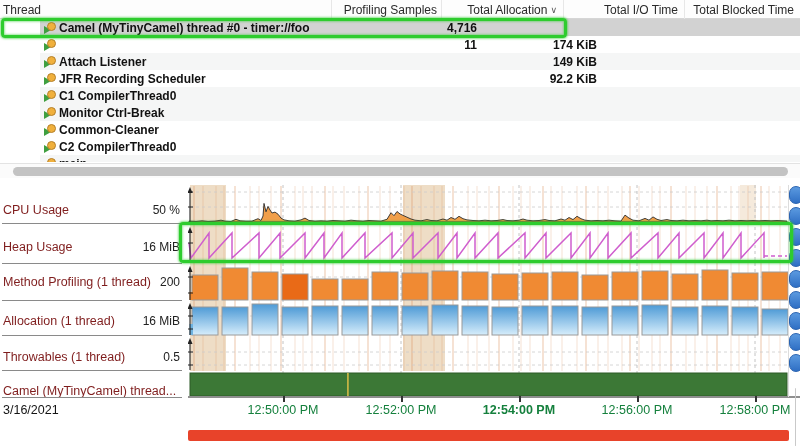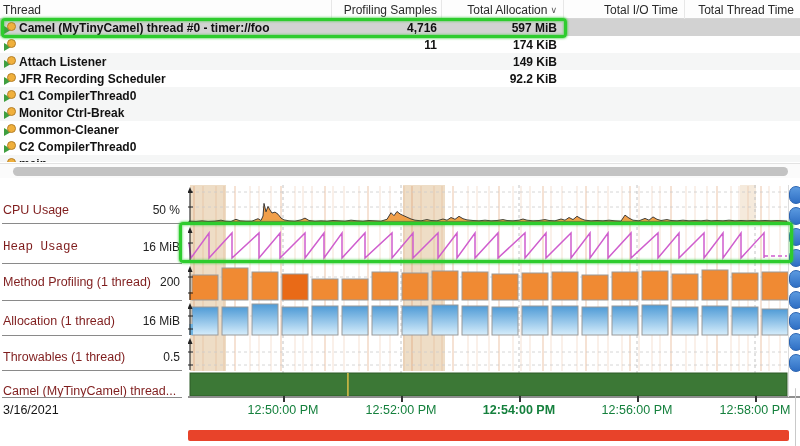--- a/index.html
+++ b/index.html
@@ -10,21 +10,21 @@
   
   #thread-table { position:absolute; left:0; top:0; width:800px; height:162px;
                   overflow:hidden; background:#fff; }
   #table-header { position:absolute; left:0; top:0; width:800px; height:19px;
                   background:#fdfdfd; border-bottom:1px solid #d6d6d6;
                   font-size:12px; color:#2b2b2b; }
   .hcell { position:absolute; top:3px; white-space:nowrap; }
   .hcell.right { text-align:right; }
   .sort-chevron { font-size:9px; color:#555; margin-left:3px; vertical-align:1px; }
   .col-divider { position:absolute; top:0; width:1px; height:162px; background:#e7e7e7; }
-  #table-rows { position:absolute; left:0; top:19px; width:800px; }
+  #table-rows { position:absolute; left:0; top:19px; width:800px;padding-left:40px; }
   .trow { position:relative; width:800px; height:17px; font-size:12px; font-weight:bold;
           color:#111; background:#fff; }
   .trow.alt { background:#f5f6f6; }
   .trow.selected { background:#d2d2d2; }
   .thread-icon { position:absolute; left:4px; top:3px; width:12px; height:12px; }
   .thread-icon .circ { position:absolute; right:0; top:0; width:9px; height:9px;
        border-radius:50%; background:#f0b03c; border:1.5px solid #b5802b; }
   .thread-icon .tri { position:absolute; left:0; bottom:0; width:0; height:0;
        border-top:4px solid transparent; border-bottom:4px solid transparent;
        border-left:7px solid #3f9f3f; }
@@ -78,35 +78,34 @@
 </head>
 <body>
 <div id="app">
 
   <div id="thread-table">
     <div id="table-header">
       <div class="hcell" style="left:3px;">Thread</div>
       <div class="hcell right" style="left:335px; width:102px;">Profiling Samples</div>
       <div class="hcell right" style="left:445px; width:112px;"><span>Total Allocation</span><span class="sort-chevron">∨</span></div>
       <div class="hcell right" style="left:567px; width:111px;">Total I/O Time</div>
-      <div class="hcell right" style="left:688px; width:106px;">Total Thread Time</div>
+      <div class="hcell right" style="left:688px; width:106px;">Total Blocked Time</div>
     </div>
     <div class="col-divider" style="left:331px;"></div>
     <div class="col-divider" style="left:441px;"></div>
     <div class="col-divider" style="left:563px;"></div>
     <div class="col-divider" style="left:684px;"></div>
     <div id="table-rows">
         <div class="trow selected">
           <span class="thread-icon">
             <span class="tri"></span>
             <span class="circ"></span>
           </span>
           <span class="tname">Camel (MyTinyCamel) thread #0 - timer://foo</span>
           <span class="tval samples">4,716</span>
-          <span class="tval alloc">597 MiB</span>
           <span class="tval io"></span>
           <span class="tval blocked"></span>
         </div>
         <div class="trow">
           <span class="thread-icon">
             <span class="tri"></span>
             <span class="circ"></span>
           </span>
           <span class="tval samples">11</span>
           <span class="tval alloc">174 KiB</span>
@@ -192,21 +191,21 @@
   </div>
   <div id="table-hscroll">
     <div class="thumb"></div>
   </div>
 
   <div id="annotation-row" class="annotation"></div>
 
   <div id="lane-labels">
       <div class="lane-label" style="top: 18px;">CPU Usage</div>
       <div class="lane-tick-label" style="top: 18px;">50 %</div>
-      <div class="lane-label" style="top: 55px; font-family: Liberation Mono, monospace;">Heap Usage</div>
+      <div class="lane-label" style="top: 55px;">Heap Usage</div>
       <div class="lane-tick-label" style="top: 55px;">16 MiB</div>
       <div class="lane-label" style="top: 90px;">Method Profiling (1 thread)</div>
       <div class="lane-tick-label" style="top: 90px;">200</div>
       <div class="lane-label" style="top: 129px;">Allocation (1 thread)</div>
       <div class="lane-tick-label" style="top: 129px;">16 MiB</div>
       <div class="lane-label" style="top: 165px;">Throwables (1 thread)</div>
       <div class="lane-tick-label" style="top: 165px;">0.5</div>
       <div class="lane-label" style="top: 199px;">Camel (MyTinyCamel) thread...</div>
       <div class="lane-sep" style="top: 38px;"></div>
       <div class="lane-sep" style="top: 78px;"></div>

